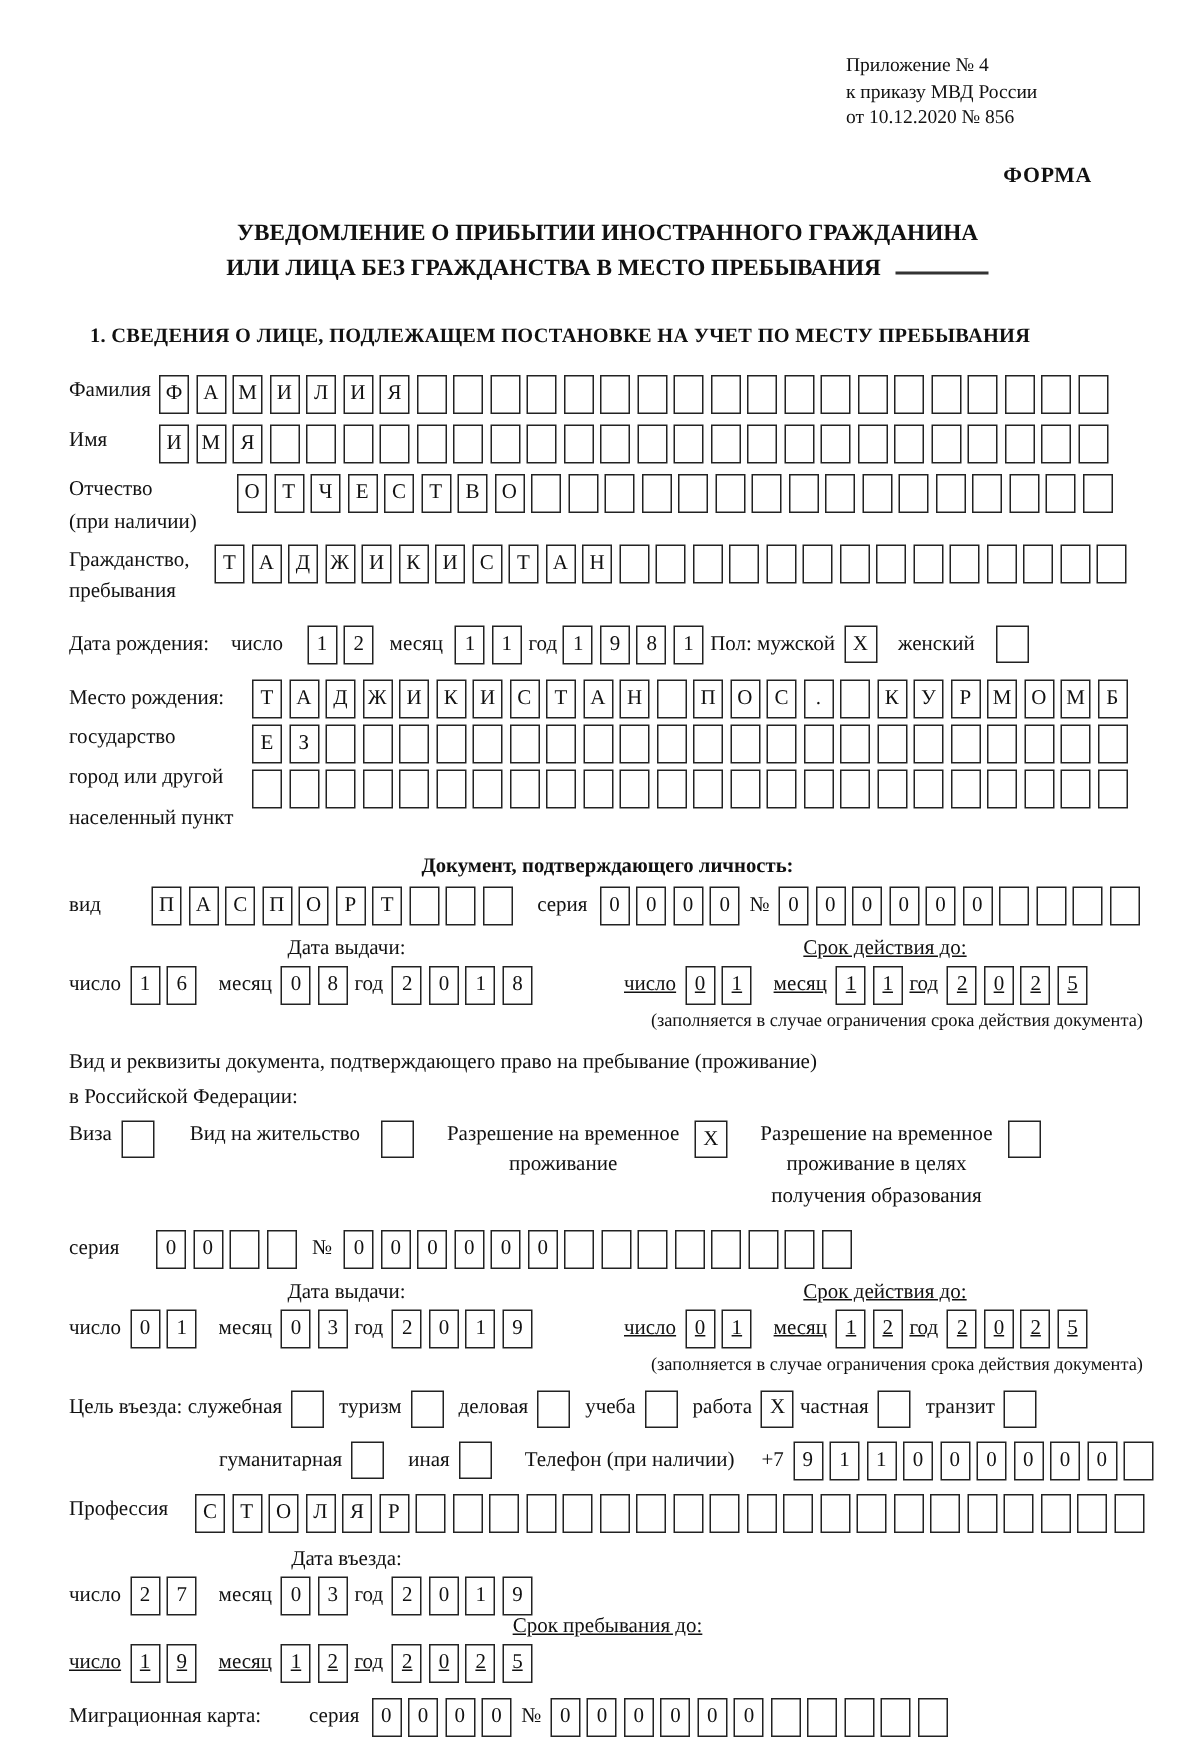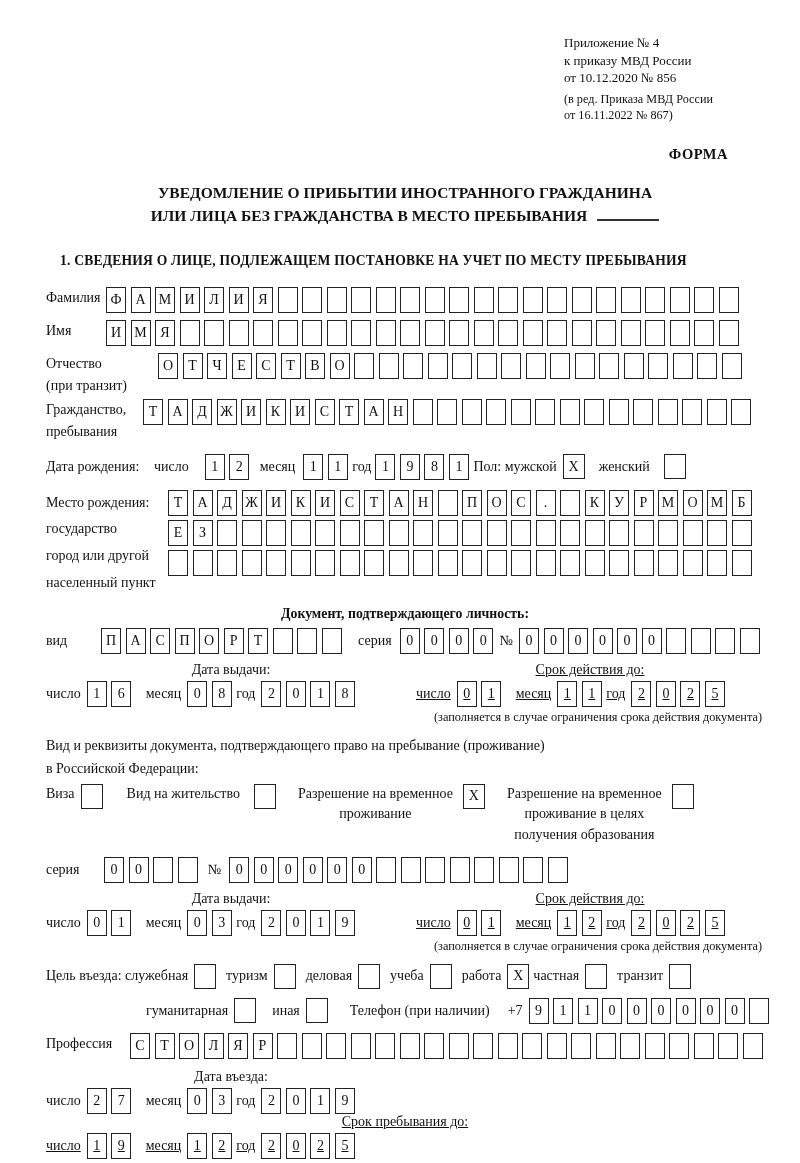--- a/index.html
+++ b/index.html
@@ -40,24 +40,20 @@
 </style>
 </head>
 <body>
 
 <div class="page">
 
   <div class="appendix">
     <div>Приложение № 4</div>
     <div>к приказу МВД России</div>
     <div>от 10.12.2020 № 856</div>
-    <div class="amend">
-      <div>(в ред. Приказа МВД России</div>
-      <div>от 16.11.2022 № 867)</div>
-    </div>
   </div>
 
   <div class="forma">ФОРМА</div>
 
   <div class="title">
     <div>УВЕДОМЛЕНИЕ О ПРИБЫТИИ ИНОСТРАННОГО ГРАЖДАНИНА</div>
     <div><span>ИЛИ ЛИЦА БЕЗ ГРАЖДАНСТВА В МЕСТО ПРЕБЫВАНИЯ</span><span class="uline"></span></div>
   </div>
 
   <div class="sec-heading">1. СВЕДЕНИЯ О ЛИЦЕ, ПОДЛЕЖАЩЕМ ПОСТАНОВКЕ НА УЧЕТ ПО МЕСТУ ПРЕБЫВАНИЯ</div>
@@ -121,21 +117,21 @@
         <span class="cell"></span>
         <span class="cell"></span>
         <span class="cell"></span>
         <span class="cell"></span>
         <span class="cell"></span>
       </span>
   </div>
 
   <div class="row">
     <span class="lblcol" style="width:112px;">
-      <span>Отчество</span><br><span>(при транзит)</span>
+      <span>Отчество</span><br><span>(при наличии)</span>
     </span>
     <span class="cells">
         <span class="cell">О</span>
         <span class="cell">Т</span>
         <span class="cell">Ч</span>
         <span class="cell">Е</span>
         <span class="cell">С</span>
         <span class="cell">Т</span>
         <span class="cell">В</span>
         <span class="cell">О</span>

